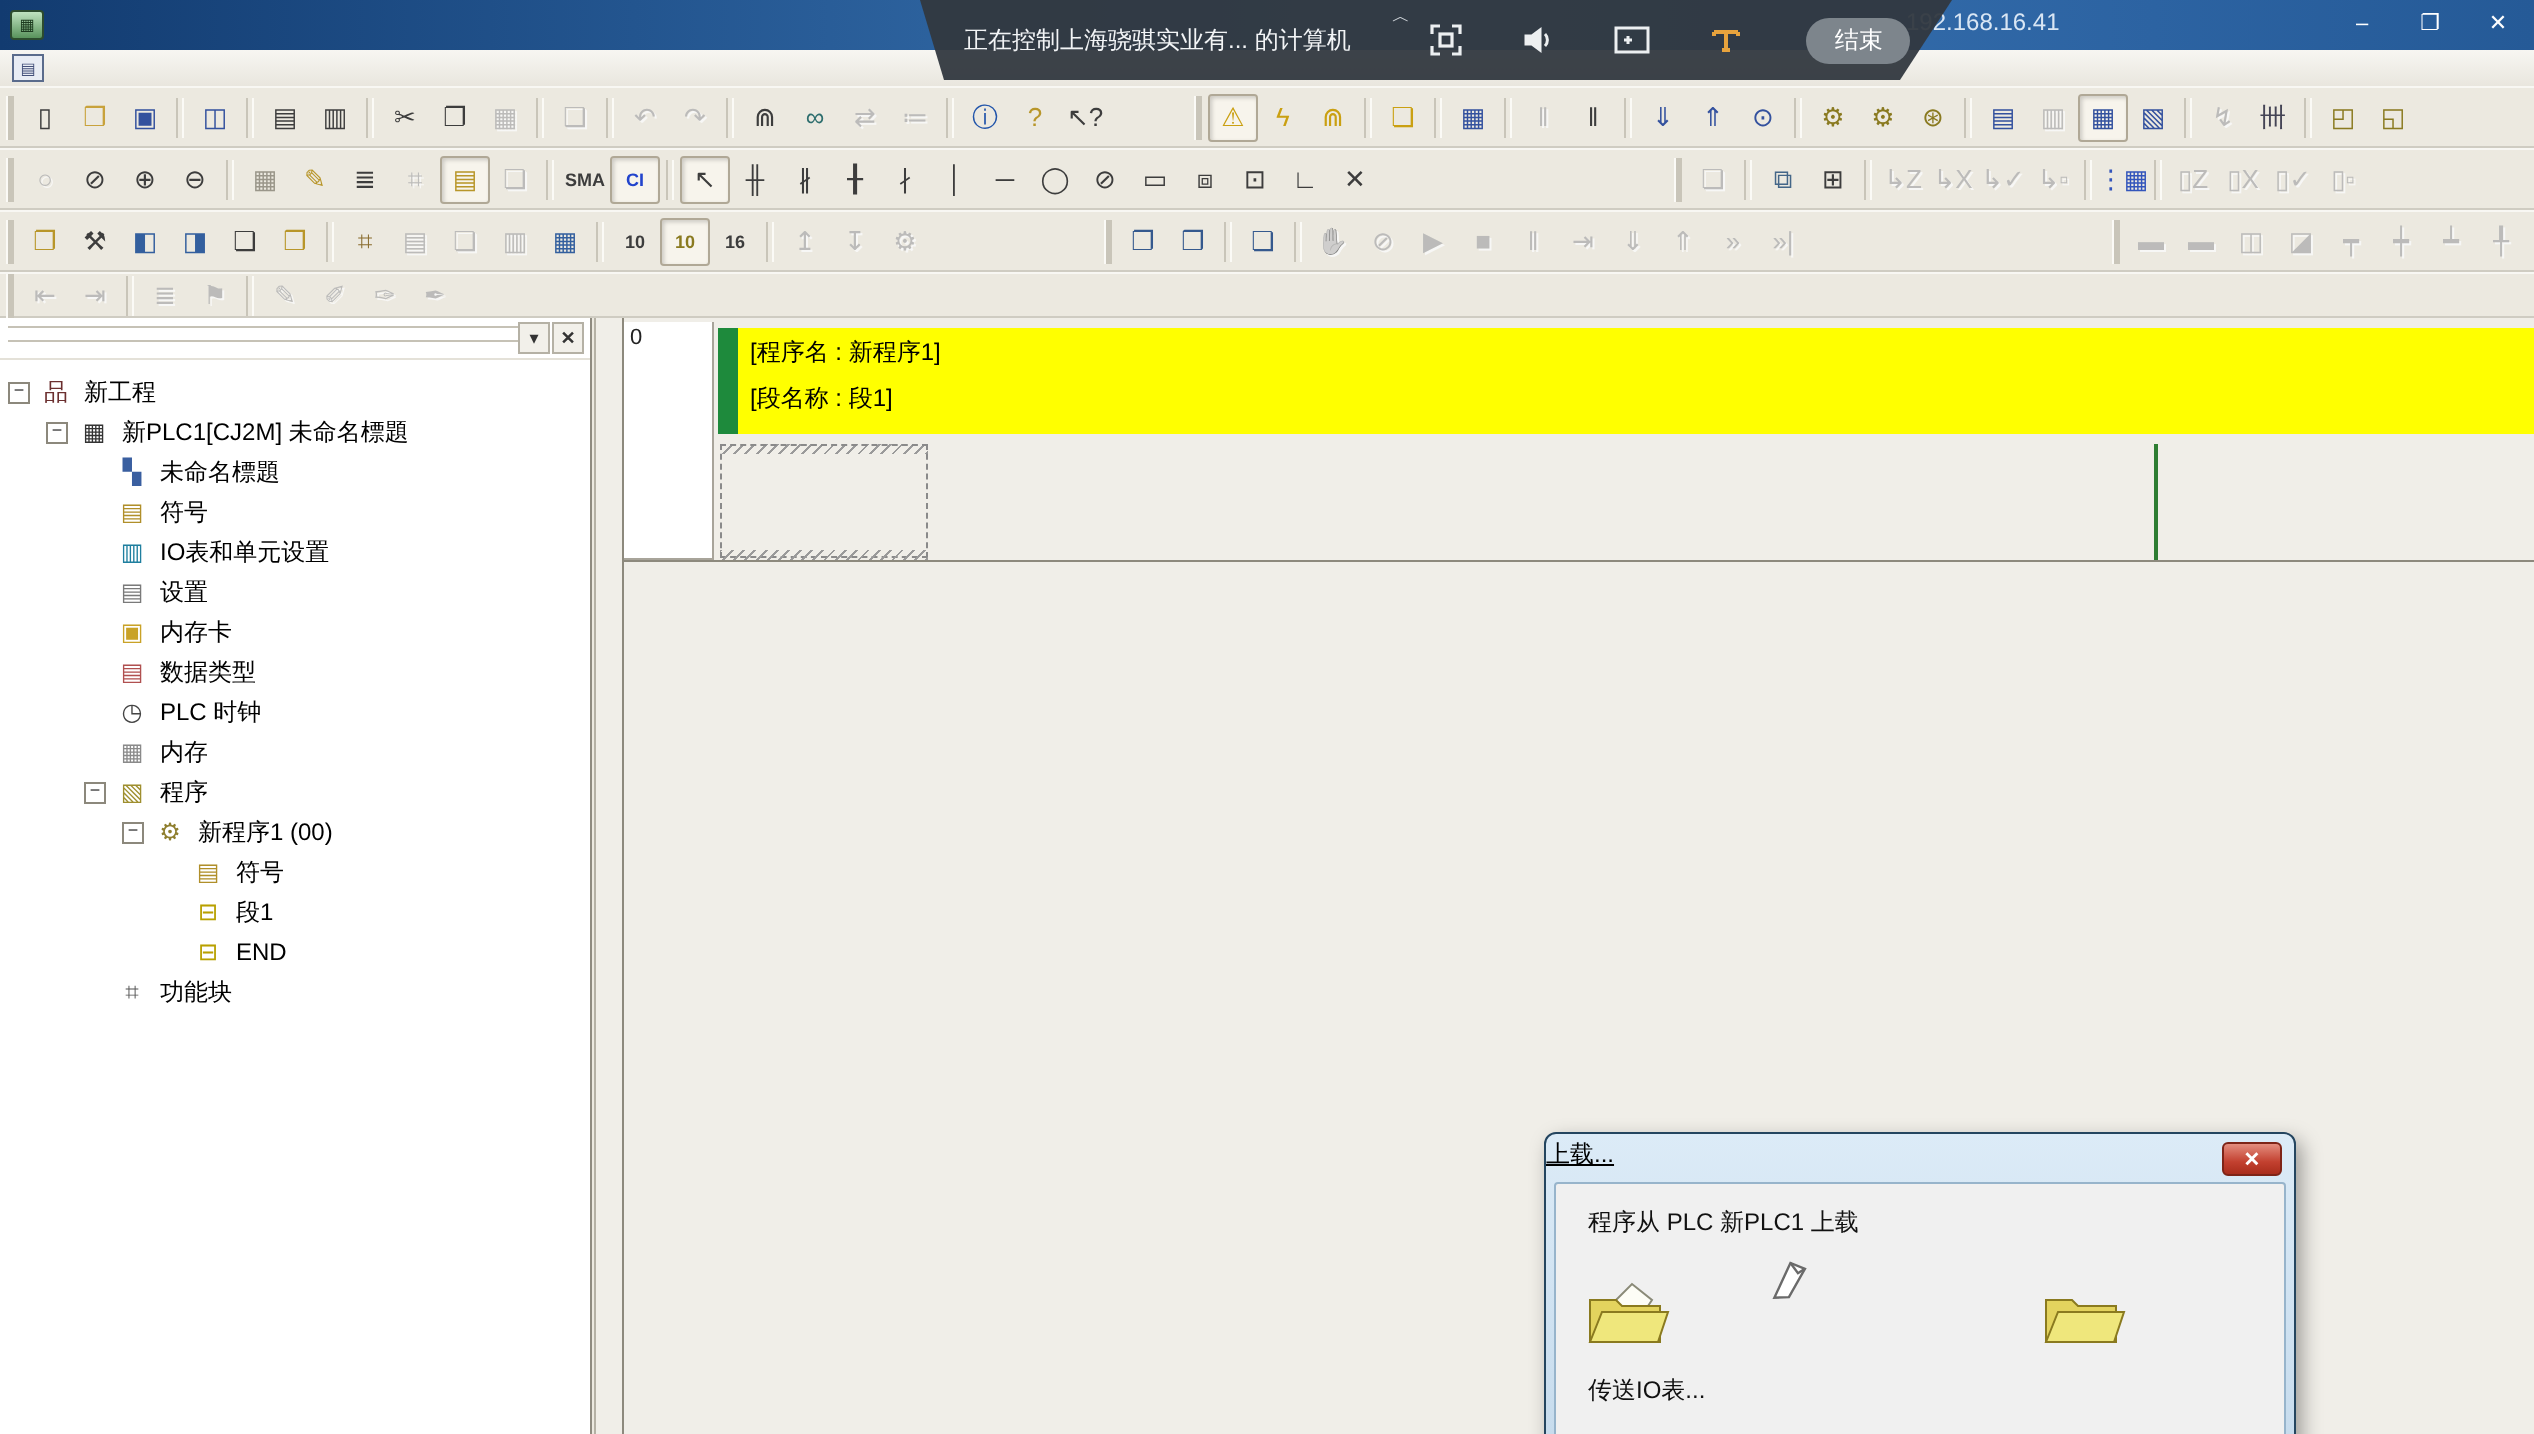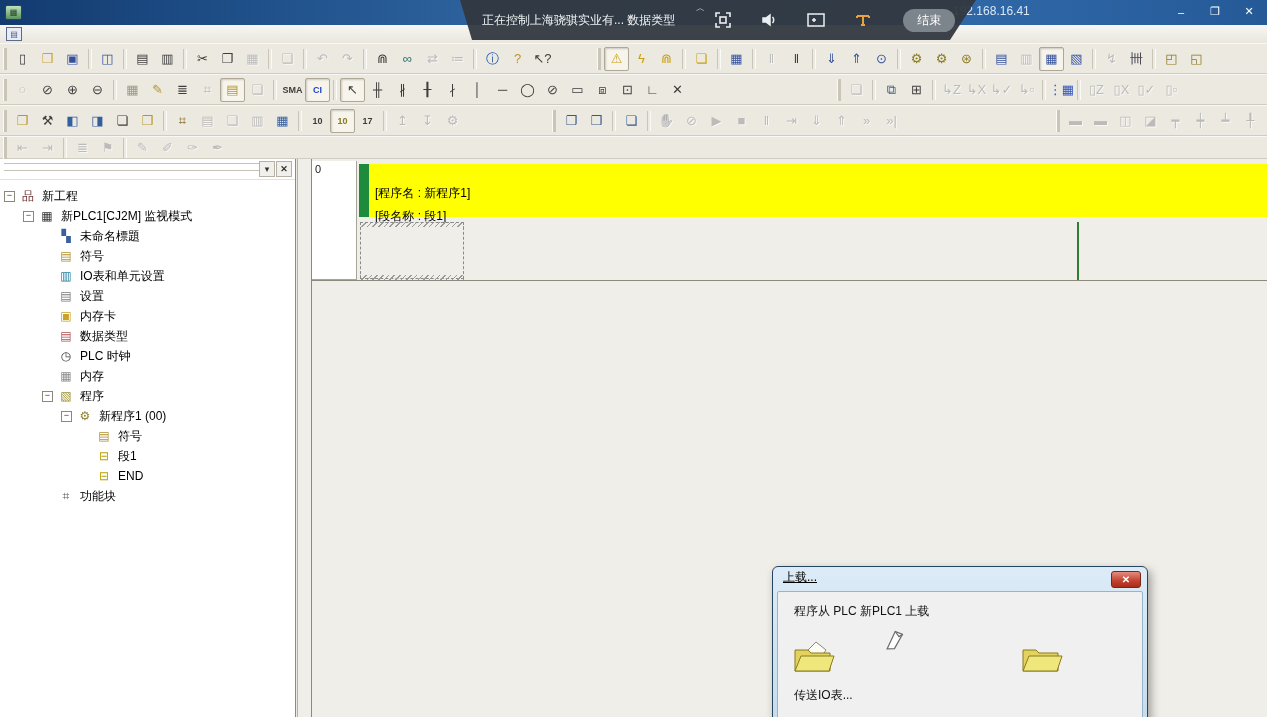--- a/index.html
+++ b/index.html
@@ -72,36 +72,36 @@
   .tlabel{padding:0 2px;}
 
   
   .editor{position:absolute;left:297px;top:0;right:0;height:558px;background:#f0eee8;
     border-left:1px solid #b5b1a5;box-sizing:border-box;overflow:hidden;}
   .rail-v{position:absolute;left:13px;top:0;bottom:0;width:1px;background:#8d897d;}
   .margin-cell{position:absolute;left:14px;top:2px;width:45px;height:119px;background:#fff;
     border-right:1px solid #a8a49a;border-bottom:1px solid #a8a49a;font-size:11px;color:#222;padding:2px 0 0 3px;box-sizing:border-box;}
   .banner{position:absolute;left:61px;top:5px;right:0;height:53px;background:#ffff00;display:flex;}
   .banner .bar{width:10px;background:#1e8a3c;flex:0 0 auto;}
-  .banner .btxt{font-size:12px;color:#000;padding:18px 0 0 6px;line-height:23px;white-space:pre;}
+  .banner .btxt{font-size:12px;color:#000;padding:1px 0 0 6px;line-height:23px;white-space:pre;}
   .sel-rect{position:absolute;left:62px;top:63px;width:104px;height:57px;border:1px dashed #8a8a8a;box-sizing:border-box;}
   .hatch{position:absolute;left:62px;width:104px;height:5px;
     background:repeating-linear-gradient(135deg,#9a9a9a 0 1px,transparent 1px 4px);}
   .hatch.t{top:63px;} .hatch.b{top:116px;}
   .rung-line{position:absolute;left:13px;right:0;top:121px;height:1px;background:#8d897d;}
   .cross-layer{position:absolute;left:0;width:100%;height:10px;}
   .cross-layer.top{top:61px;} .cross-layer.bot{top:117px;}
   .cross{position:absolute;font-size:10px;color:#555;line-height:10px;}
   .rail-green{position:absolute;left:779px;top:63px;width:2px;height:58px;background:#2e7d32;}
 
   
   .dlg{position:absolute;left:772px;top:407px;width:374px;height:229px;z-index:40;
     background:linear-gradient(#dcebf7,#bcd4e8);border:1px solid #24455f;border-radius:6px 6px 3px 3px;
     box-shadow:3px 4px 10px rgba(0,0,0,.35);}
-  .dlg-title{height:21px;line-height:21px;padding-left:10px;font-size:12px;color:#000;
+  .dlg-title{height:21px;line-height:21px;font-size:12px;color:#000;
     text-decoration:underline;}
   .dlg-close{position:absolute;right:6px;top:4px;width:28px;height:15px;border-radius:3px;
     background:linear-gradient(#e48d7e,#c2402f 60%,#a92d1c);border:1px solid #7e2417;color:#fff;
     font-size:10px;font-weight:bold;display:flex;align-items:center;justify-content:center;}
   .dlg-body{position:absolute;left:4px;right:4px;top:24px;bottom:4px;background:#f0f0f0;
     border:1px solid #97b4cb;border-radius:2px;font-size:12px;color:#111;}
   .dlg-msg{position:absolute;left:16px;top:11px;}
   .dlg-iolabel{position:absolute;left:16px;top:95px;}
   .folder{position:absolute;top:46px;}
   .folder.src{left:14px;} .folder.dst{left:242px;}
@@ -116,21 +116,21 @@
     <span class="appicon">▦</span>
     <span class="ip">192.168.16.41</span>
     <div class="winbtns">
       <span class="winbtn">–</span>
       <span class="winbtn">❐</span>
       <span class="winbtn">✕</span>
     </div>
   </div>
 
   <div class="remote">
-    <span class="rtext">正在控制上海骁骐实业有... 数据类型</span>
+    <span class="rtext">正在控制上海骁骐实业有... 的计算机</span>
     <span class="rcollapse">︿</span>
     <div class="ricons">
       <span>
         <svg width="20" height="20" viewBox="0 0 20 20" fill="none" stroke="#eceff1" stroke-width="1.6">
           <path d="M3 7V3h4 M13 3h4v4 M17 13v4h-4 M7 17H3v-4"></path>
           <rect x="7" y="7" width="6" height="6"></rect>
         </svg>
       </span>
       <span>
         <svg width="20" height="20" viewBox="0 0 20 20" fill="none" stroke="#eceff1" stroke-width="1.5">
@@ -474,21 +474,21 @@
         <span class="g" style="color: rgb(51, 95, 158);">▦</span>
       </span>
       <span class="tb-el sep"><span class="g"></span></span>
       <span class="tb-el btn txt">
         <span class="g">10</span>
       </span>
       <span class="tb-el btn txt on" style="--c: #8a7a20;">
         <span class="g" style="color: rgb(138, 122, 32);">10</span>
       </span>
       <span class="tb-el btn txt">
-        <span class="g">17</span>
+        <span class="g">16</span>
       </span>
       <span class="tb-el sep"><span class="g"></span></span>
       <span class="tb-el btn dis">
         <span class="g">↥</span>
       </span>
       <span class="tb-el btn dis">
         <span class="g">↧</span>
       </span>
       <span class="tb-el btn dis">
         <span class="g">⚙</span>
@@ -607,21 +607,21 @@
       <div class="tree">
 
       <div class="tree-item btn" style="--c: #6b2f2f; padding-left: 4px;">
             <span class="exp">−</span>
             <span class="ticon" style="color: rgb(107, 47, 47);">品</span>
             <span class="tlabel">新工程</span>
           </div>
           <div class="tree-item btn" style="--c: #333333; padding-left: 23px;">
             <span class="exp">−</span>
             <span class="ticon" style="color: rgb(51, 51, 51);">▦</span>
-            <span class="tlabel">新PLC1[CJ2M] 监视模式</span>
+            <span class="tlabel">新PLC1[CJ2M] 未命名標題</span>
           </div>
           <div class="tree-item btn" style="--c: #3a5fa0; padding-left: 42px;">
             <span class="exp" style="visibility: hidden;"></span>
             <span class="ticon" style="color: rgb(58, 95, 160);">▚</span>
             <span class="tlabel">未命名標題</span>
           </div>
           <div class="tree-item btn" style="--c: #b08f2a; padding-left: 42px;">
             <span class="exp" style="visibility: hidden;"></span>
             <span class="ticon" style="color: rgb(176, 143, 42);">▤</span>
             <span class="tlabel">符号</span>

